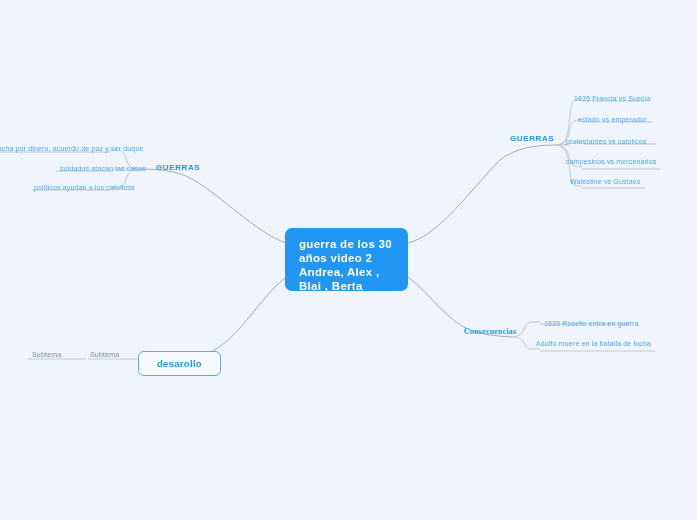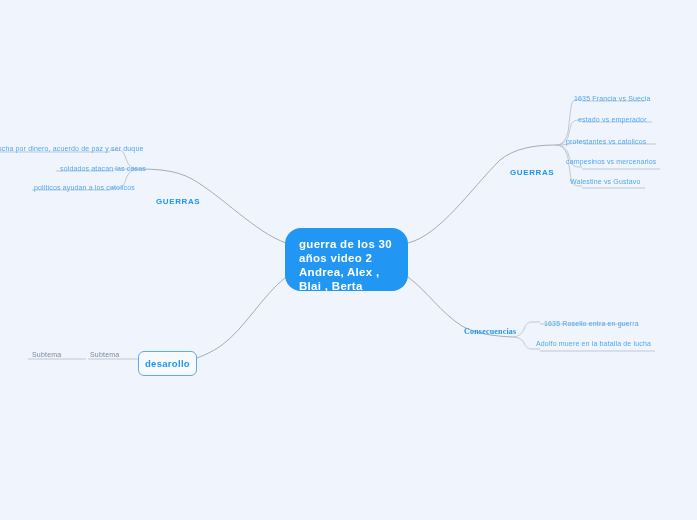--- a/index.html
+++ b/index.html
@@ -29,60 +29,59 @@
     height: 520px;
     pointer-events: none;
   }
   .node {
     position: absolute;
     white-space: nowrap;
   }
   .central-node {
     background: #2196f3;
     color: #ffffff;
-    border-radius: 16px;
+    border-radius: 7px;
     font-weight: bold;
     font-size: 11.5px;
     line-height: 14px;
     letter-spacing: 0.3px;
     padding: 9px 12px 10px 14px;
     box-sizing: border-box;
     white-space: pre-line;
   }
   .branch-label {
     color: #2196f3;
     font-weight: bold;
     font-size: 8px;
     letter-spacing: 0.2px;
   }
   .branch-label.caps {
     font-size: 8px;
     letter-spacing: 0.6px;
-    margin-top: 34px;
   }
   .leaf-label {
     color: #4ea9f5;
     font-size: 7px;
     letter-spacing: 0.15px;
     font-weight: normal;
   }
   .subtema-label {
     color: #7d8a99;
     font-size: 7px;
     letter-spacing: 0.2px;
   }
   .boxed-node {
     border: 1.5px solid #5aabf0;
     border-radius: 6px;
     background: #f6f9fe;
     color: #2196f3;
     font-weight: bold;
     font-size: 9.5px;
     letter-spacing: 0.3px;
-    padding: 6px 6px;
+    padding: 6px 18px;
     box-sizing: border-box;
   }
 </style>
 </head>
 <body>
 
 <div id="canvas">
 
   <svg class="connectors" viewBox="0 0 697 520" width="697" height="520" xmlns="http://www.w3.org/2000/svg">
     <g fill="none" stroke="#9aa5ad" stroke-width="0.9">

